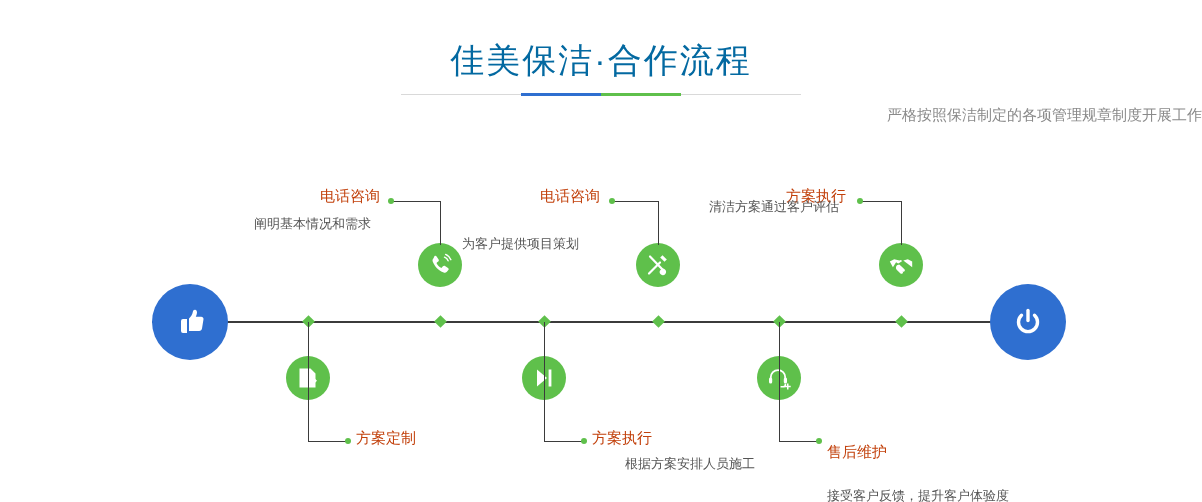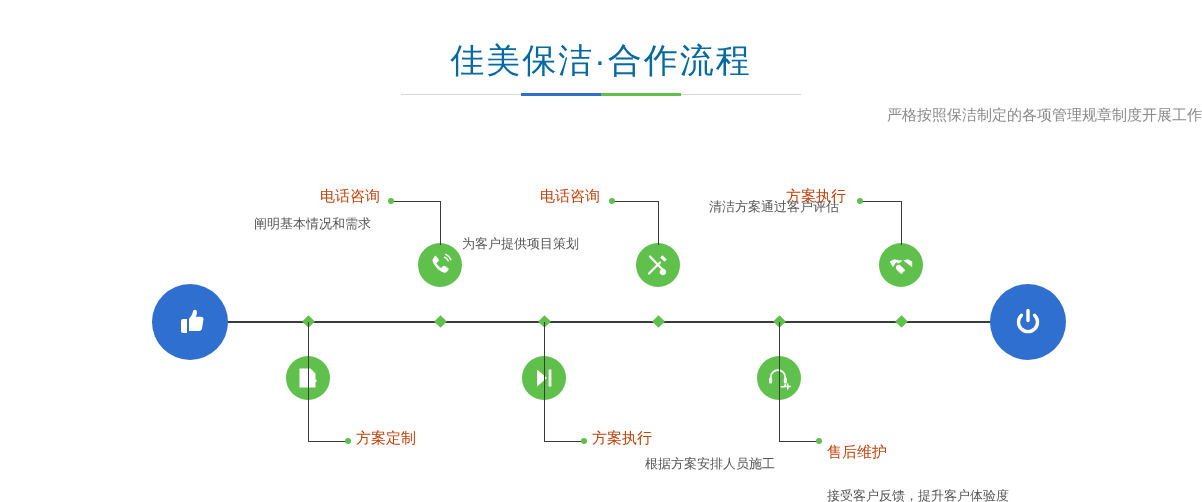--- a/index.html
+++ b/index.html
@@ -215,21 +215,21 @@
       <svg width="26" height="26" viewBox="0 0 26 26">
         <path fill="#ffffff" d="M6 4.5l10 8.5L6 21.5V4.5z"></path>
         <rect fill="#ffffff" x="17.6" y="4.5" width="2.8" height="17"></rect>
       </svg>
     </span>
   </div>
   <div class="connector v" style="left:544px; top:322px; height:120px;"></div>
   <div class="connector h" style="left:544px; top:441px; width:40px;"></div>
   <div class="lead-dot" style="left:581px; top:438px;"></div>
   <div class="step-label" style="left:592px; top:429px;">方案执行</div>
-  <div class="step-desc" style="left:625px; top:455px;margin-left:20px;">根据方案安排人员施工</div>
+  <div class="step-desc" style="left:625px; top:455px;">根据方案安排人员施工</div>
 
   <div class="node-dot" style="left:897px; top:317px;"></div>
   <div class="circle-icon" style="left:879px; top:243px;">
     <span>
       <svg width="26" height="26" viewBox="0 0 26 26">
         <path fill="#ffffff" d="M1.8 9.5l4.4-2.2 5.3 1.3 1.2-.6 1.6.9-3.1 2.2c-.6.4-1.4.4-2 0l-1.1-.8-3.2 5-3.1-5.8z"></path>
         <path fill="#ffffff" d="M24.2 9.5l-4.4-2.2-4.5 1.1 8.9 6.9-.0-5.8z"></path>
         <path fill="#ffffff" d="M11.2 12.6l1.8 1.5 3.4 3.1c.7.6.6 1.7-.2 2.2-.6.4-1.4.3-1.9-.2l-.6-.6.9.9c.6.6.5 1.6-.2 2.1-.6.4-1.4.3-1.9-.2l-3.6-3.5c-1.2-1.1-1.3-2.9-.3-4.2l.4-.5 2.2-.6z"></path>
       </svg>
     </span>

